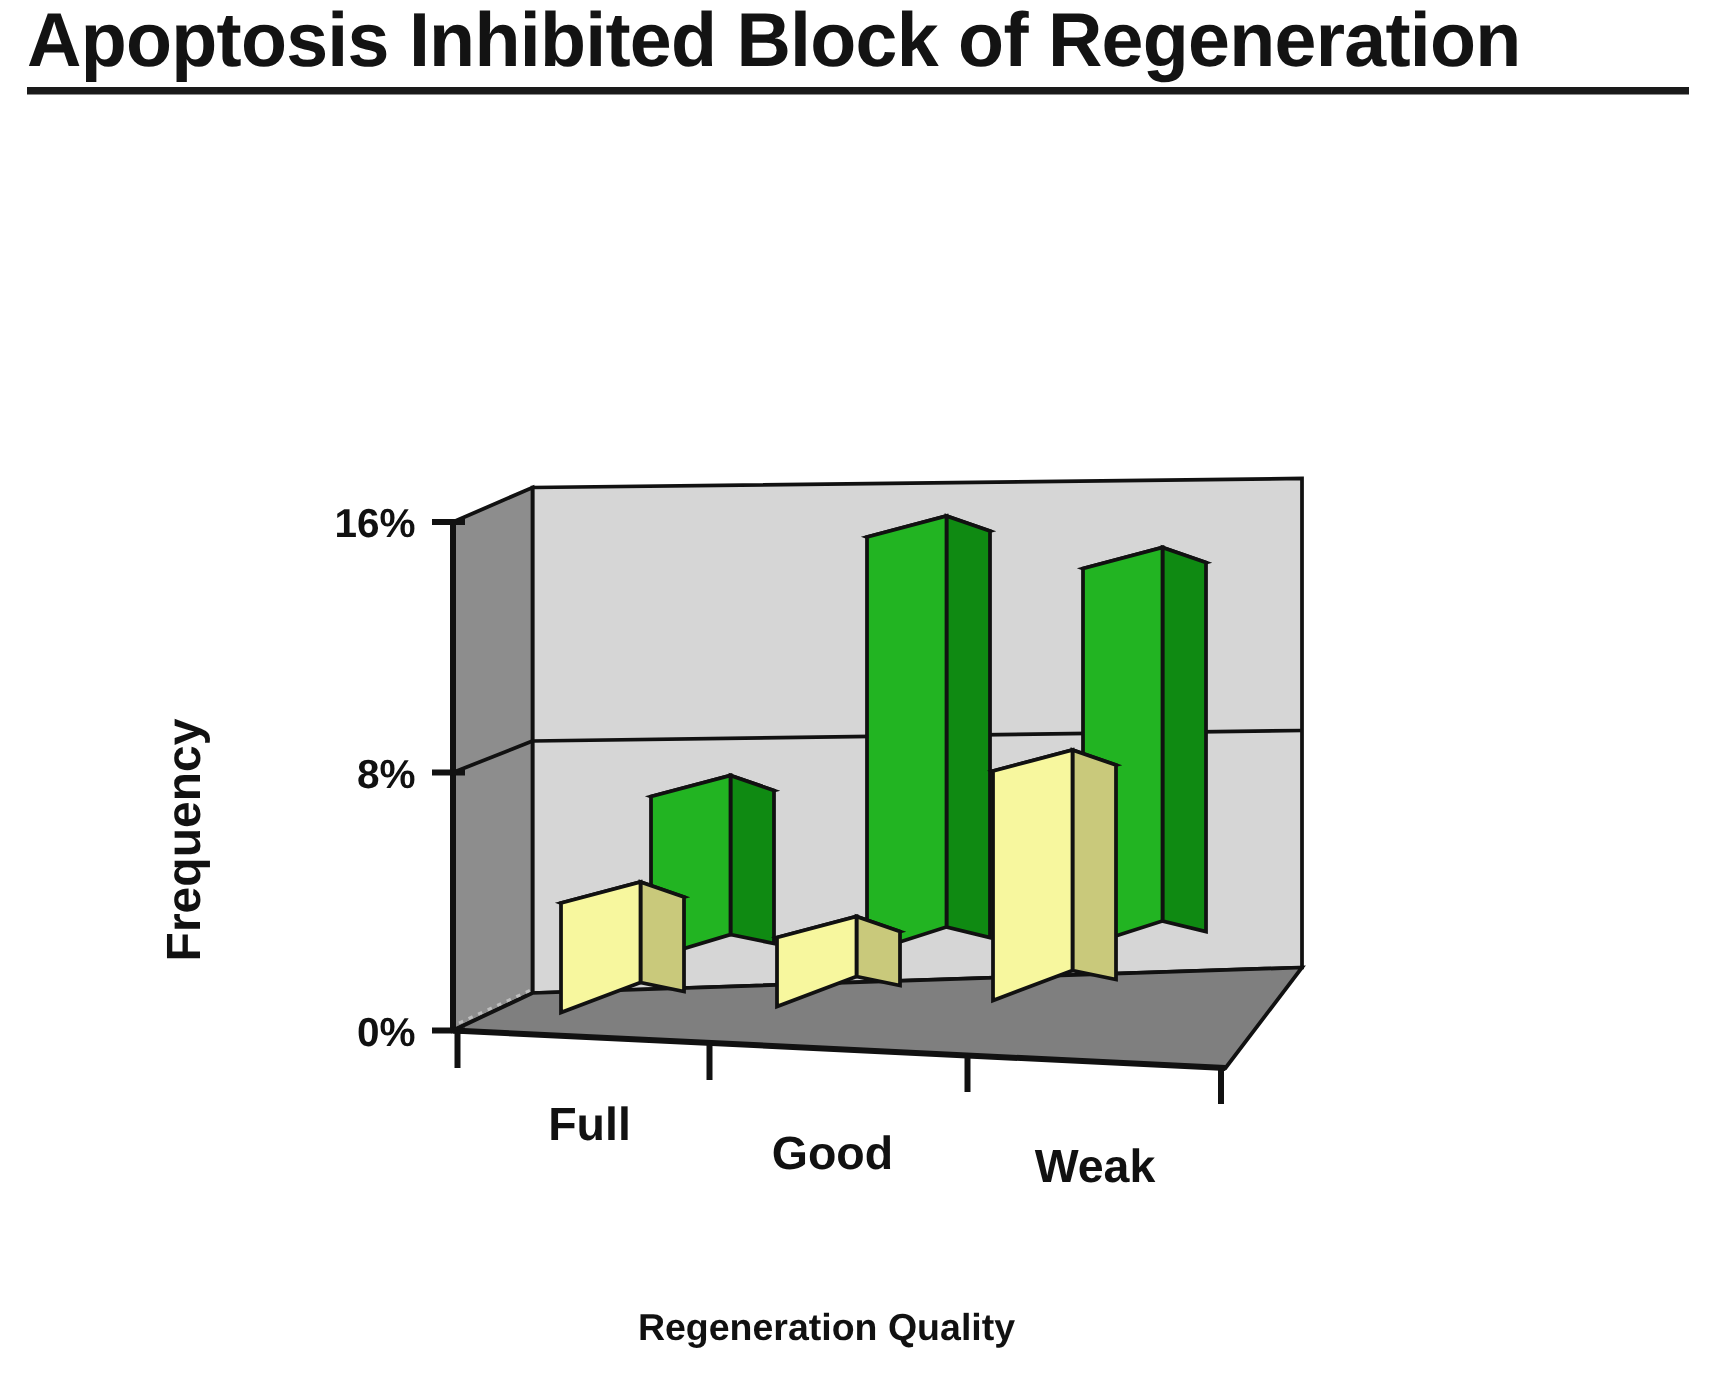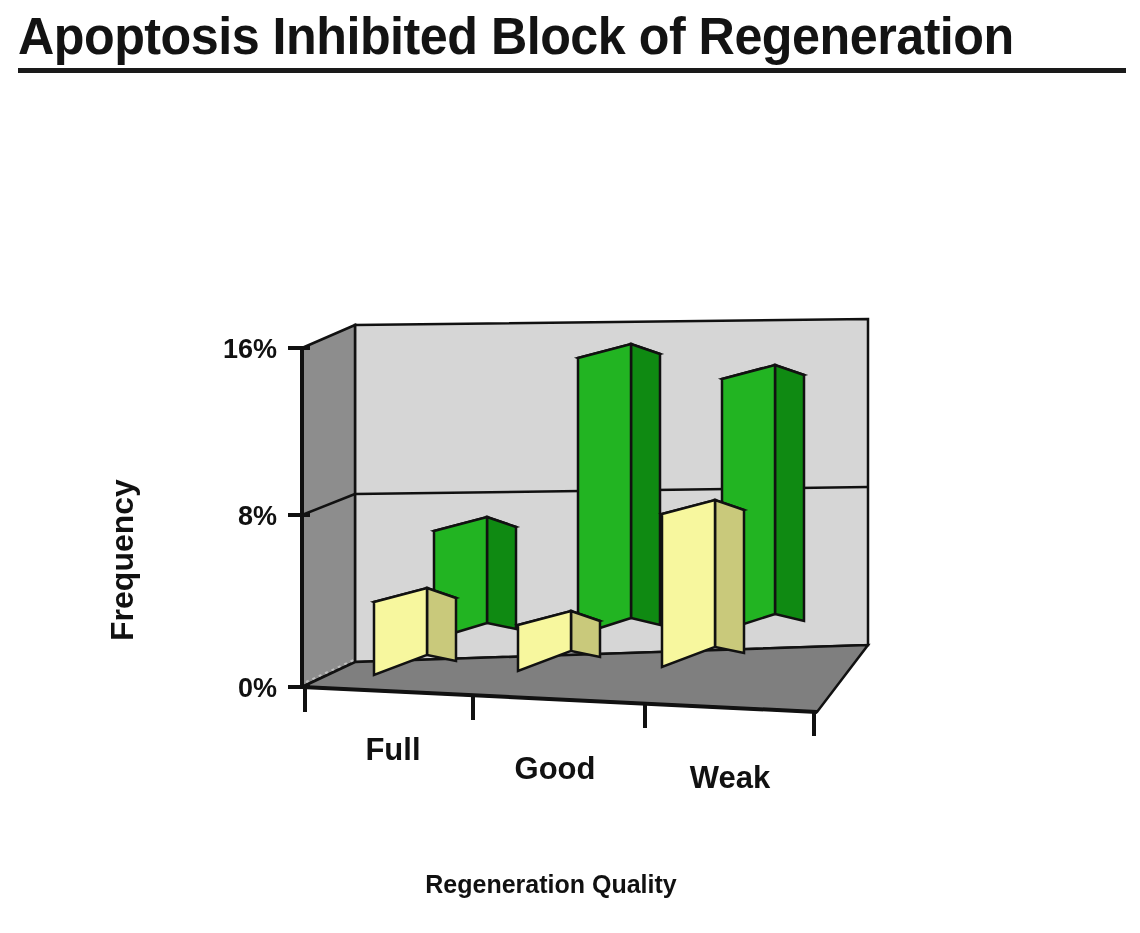--- a/index.html
+++ b/index.html
@@ -19,21 +19,20 @@
     width: 1140px;
     height: 933px;
   }
   
   #title-block {
     position: absolute;
     left: 0;
     top: 0;
     width: 1140px;
     height: 72px;
-    margin-top: 10px;
   }
   #chart-title {
     position: absolute;
     left: 18px;
     top: -2px;
     width: 1110px;
     font-size: 51px;
     font-weight: bold;
     letter-spacing: -0.5px;
     color: #131313;

